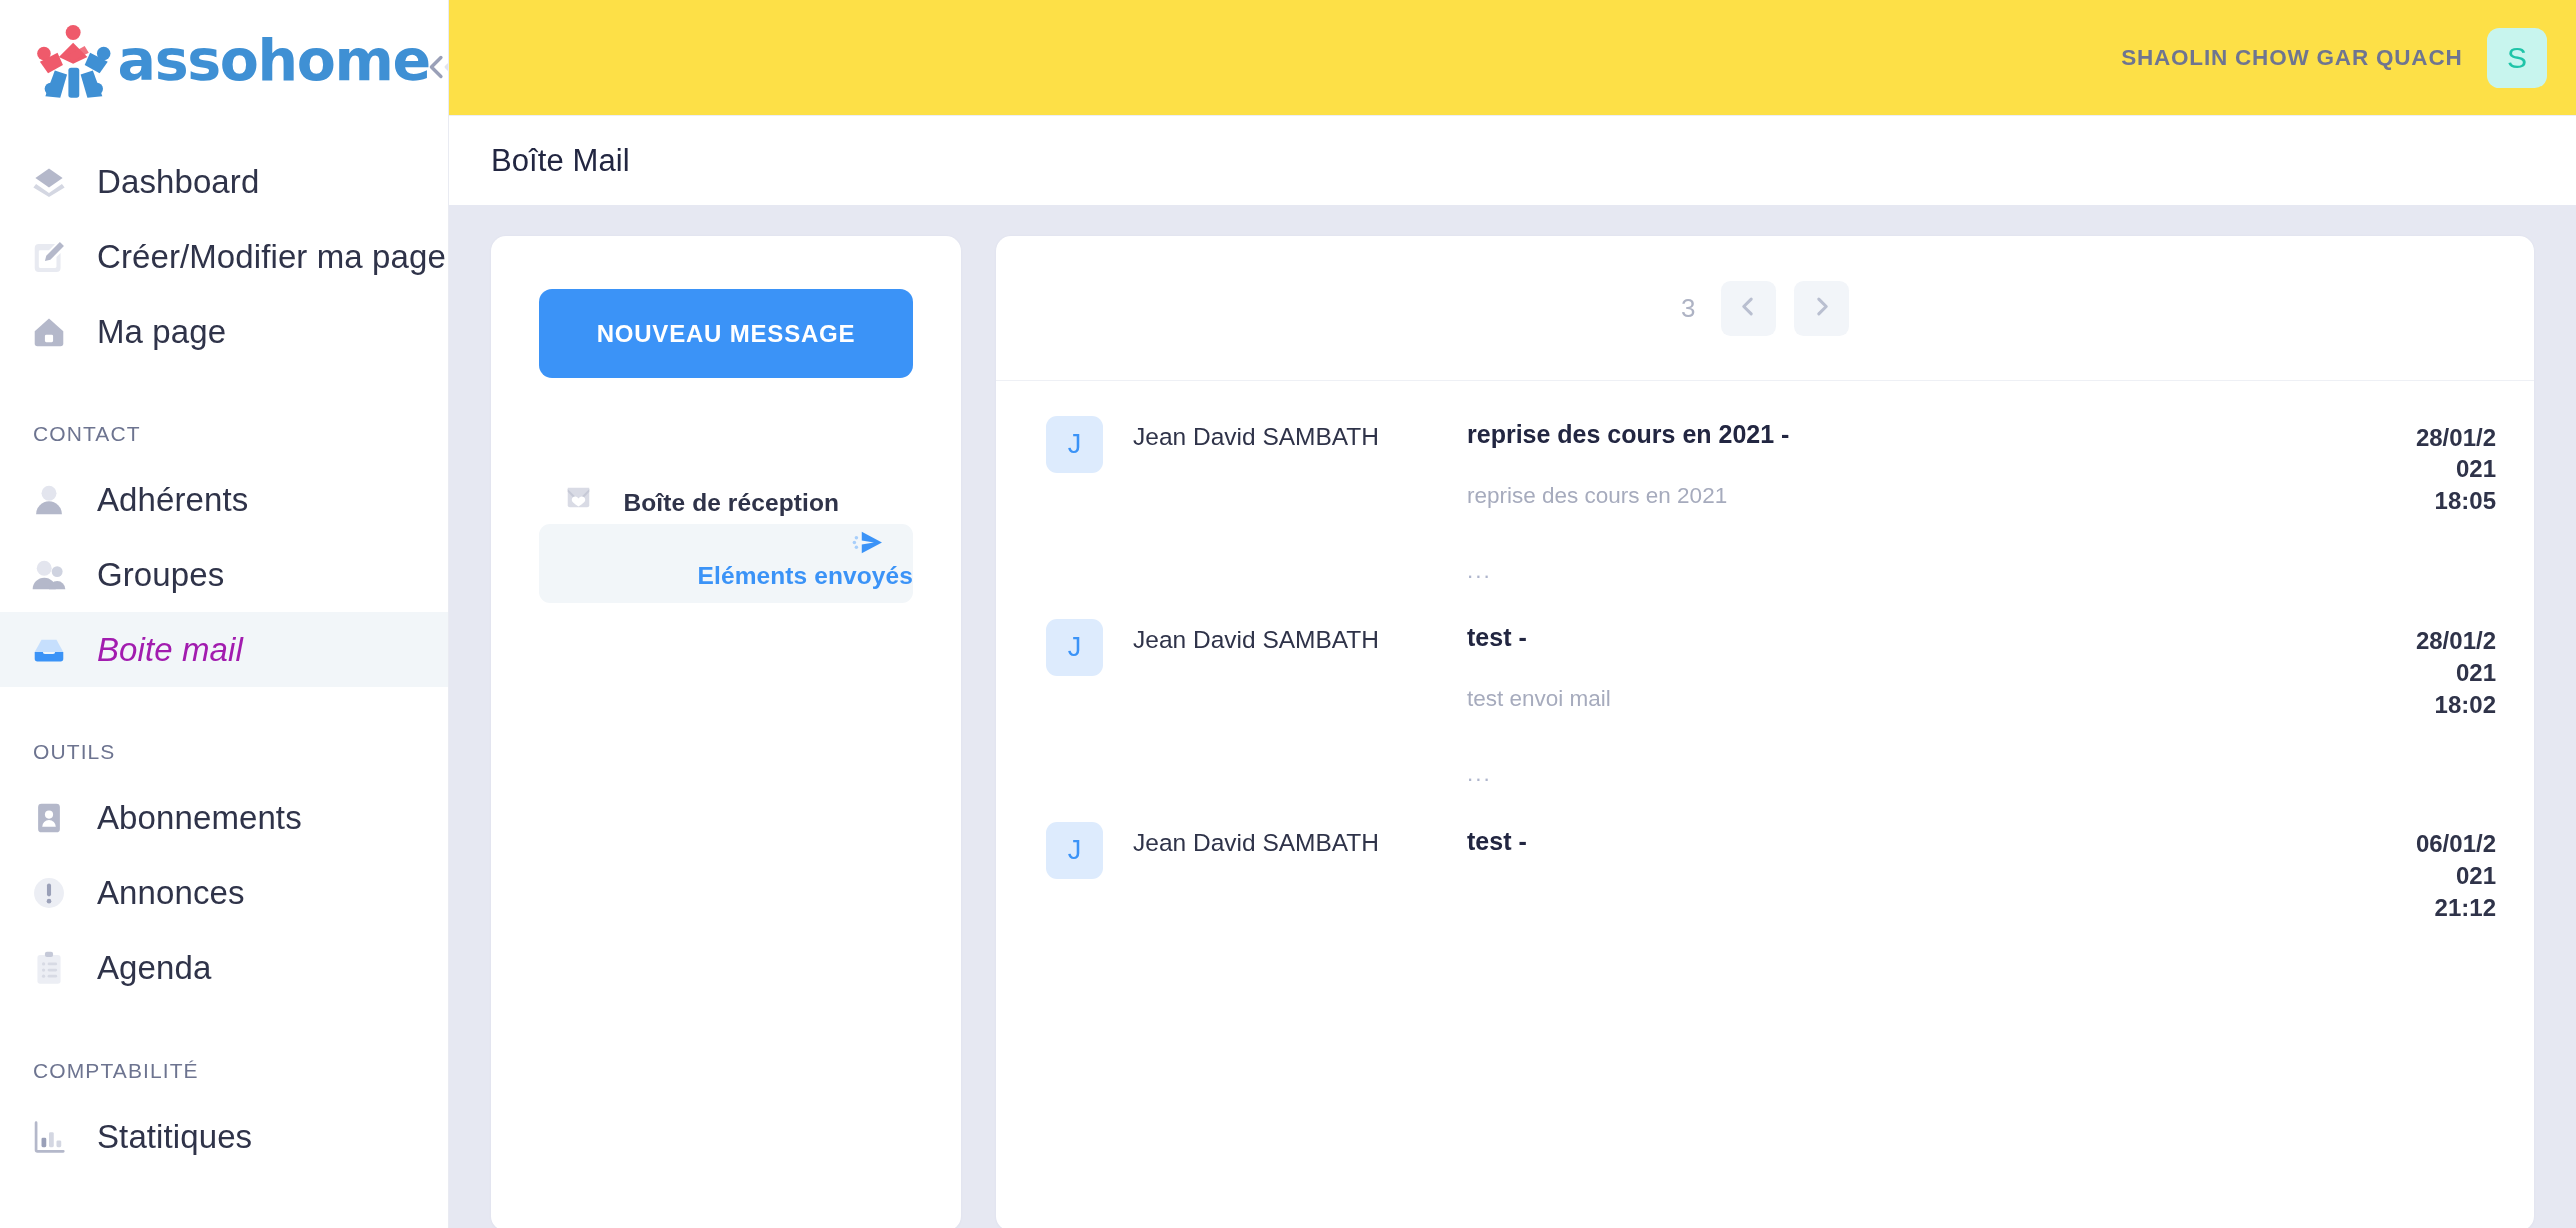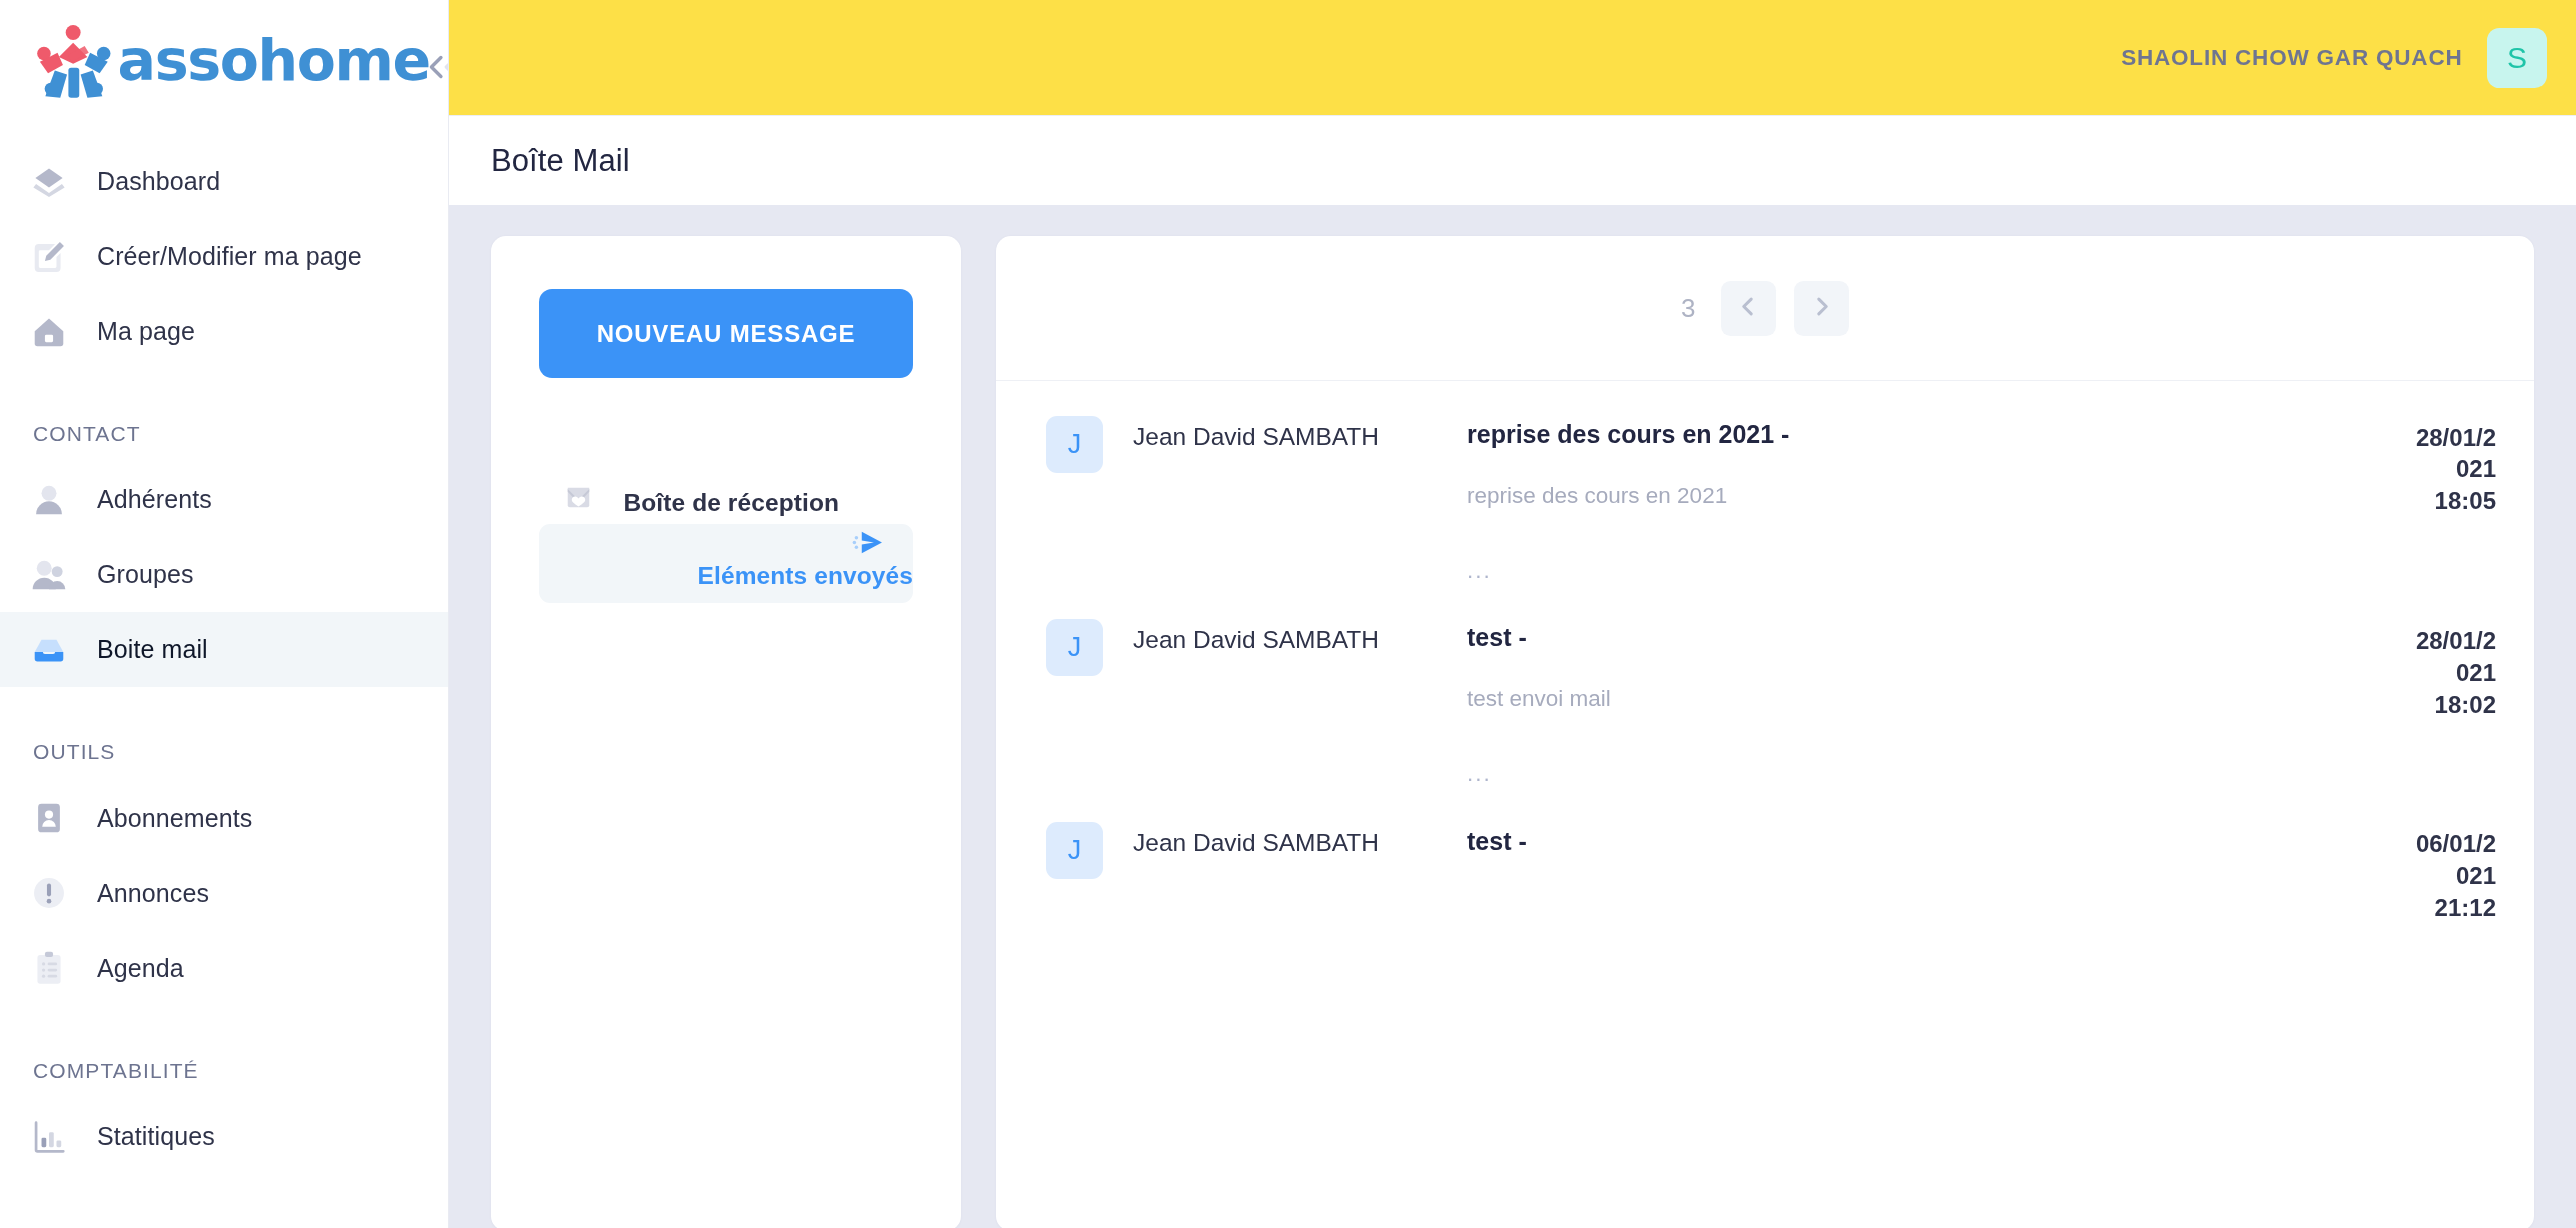--- a/index.html
+++ b/index.html
@@ -26,22 +26,22 @@
   .nav-list { padding-top: 23px; }
   .nav-item {
     display: flex; align-items: center; height: 75px;
     padding-left: 30px; cursor: pointer;
   }
   .nav-item.active { background: #f2f6f9; }
   .nav-icon {
     width: 37px; height: 37px; flex: 0 0 37px; margin-right: 30px;
     display: flex; align-items: center; justify-content: center;
   }
-  .nav-label { font-size: 25px; color: #2f3349; font-weight: 400; letter-spacing: 0.1px; }
-  .nav-item.active .nav-label { color: #0f172a; }
+  .nav-label { font-size: 33px; color: #2f3349; font-weight: 400; letter-spacing: 0.1px; }
+  .nav-item.active .nav-label { color: #a21caf; font-style: italic; }
   .nav-section {
     font-size: 21px; color: #6d7490; letter-spacing: 1.1px;
     padding-left: 33px; padding-top: 53px; padding-bottom: 16.4px; font-weight: 400;
   }
   .collapse-btn {
     position: absolute; left: 421px; top: 40px; width: 48px; height: 55px;
     display: flex; align-items: center; justify-content: center;
     cursor: pointer; z-index: 30;
   }
 

